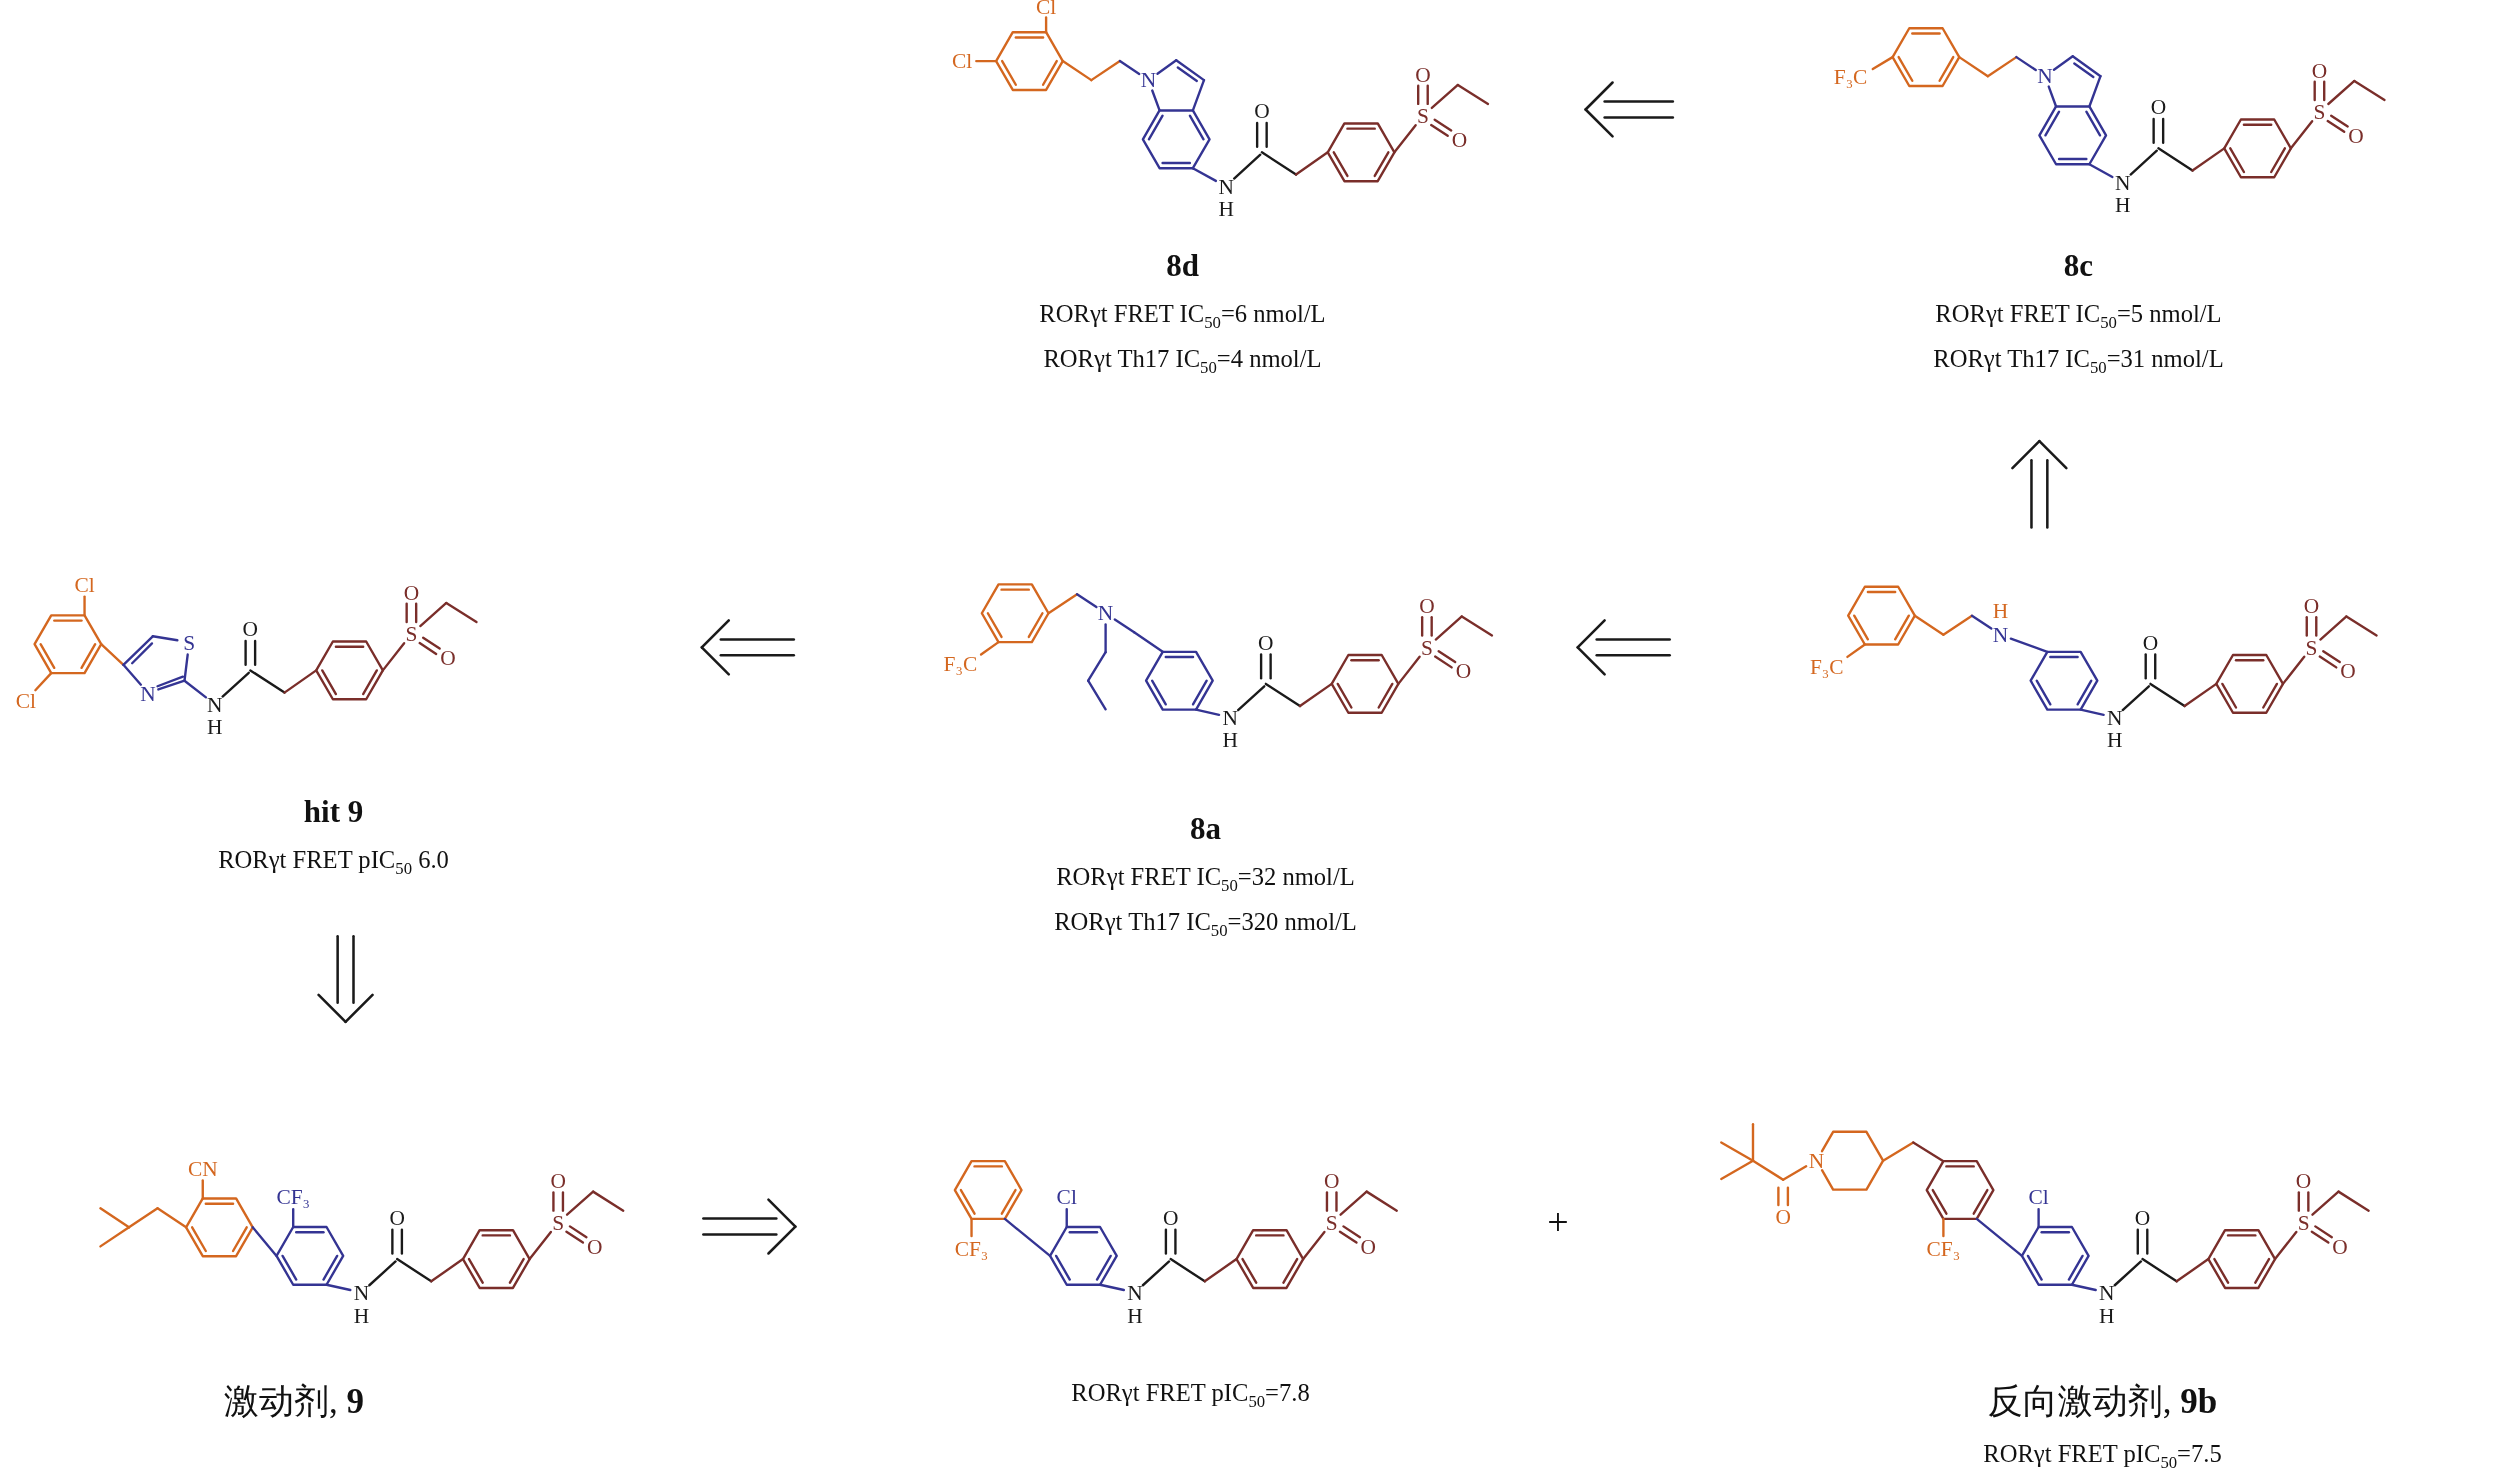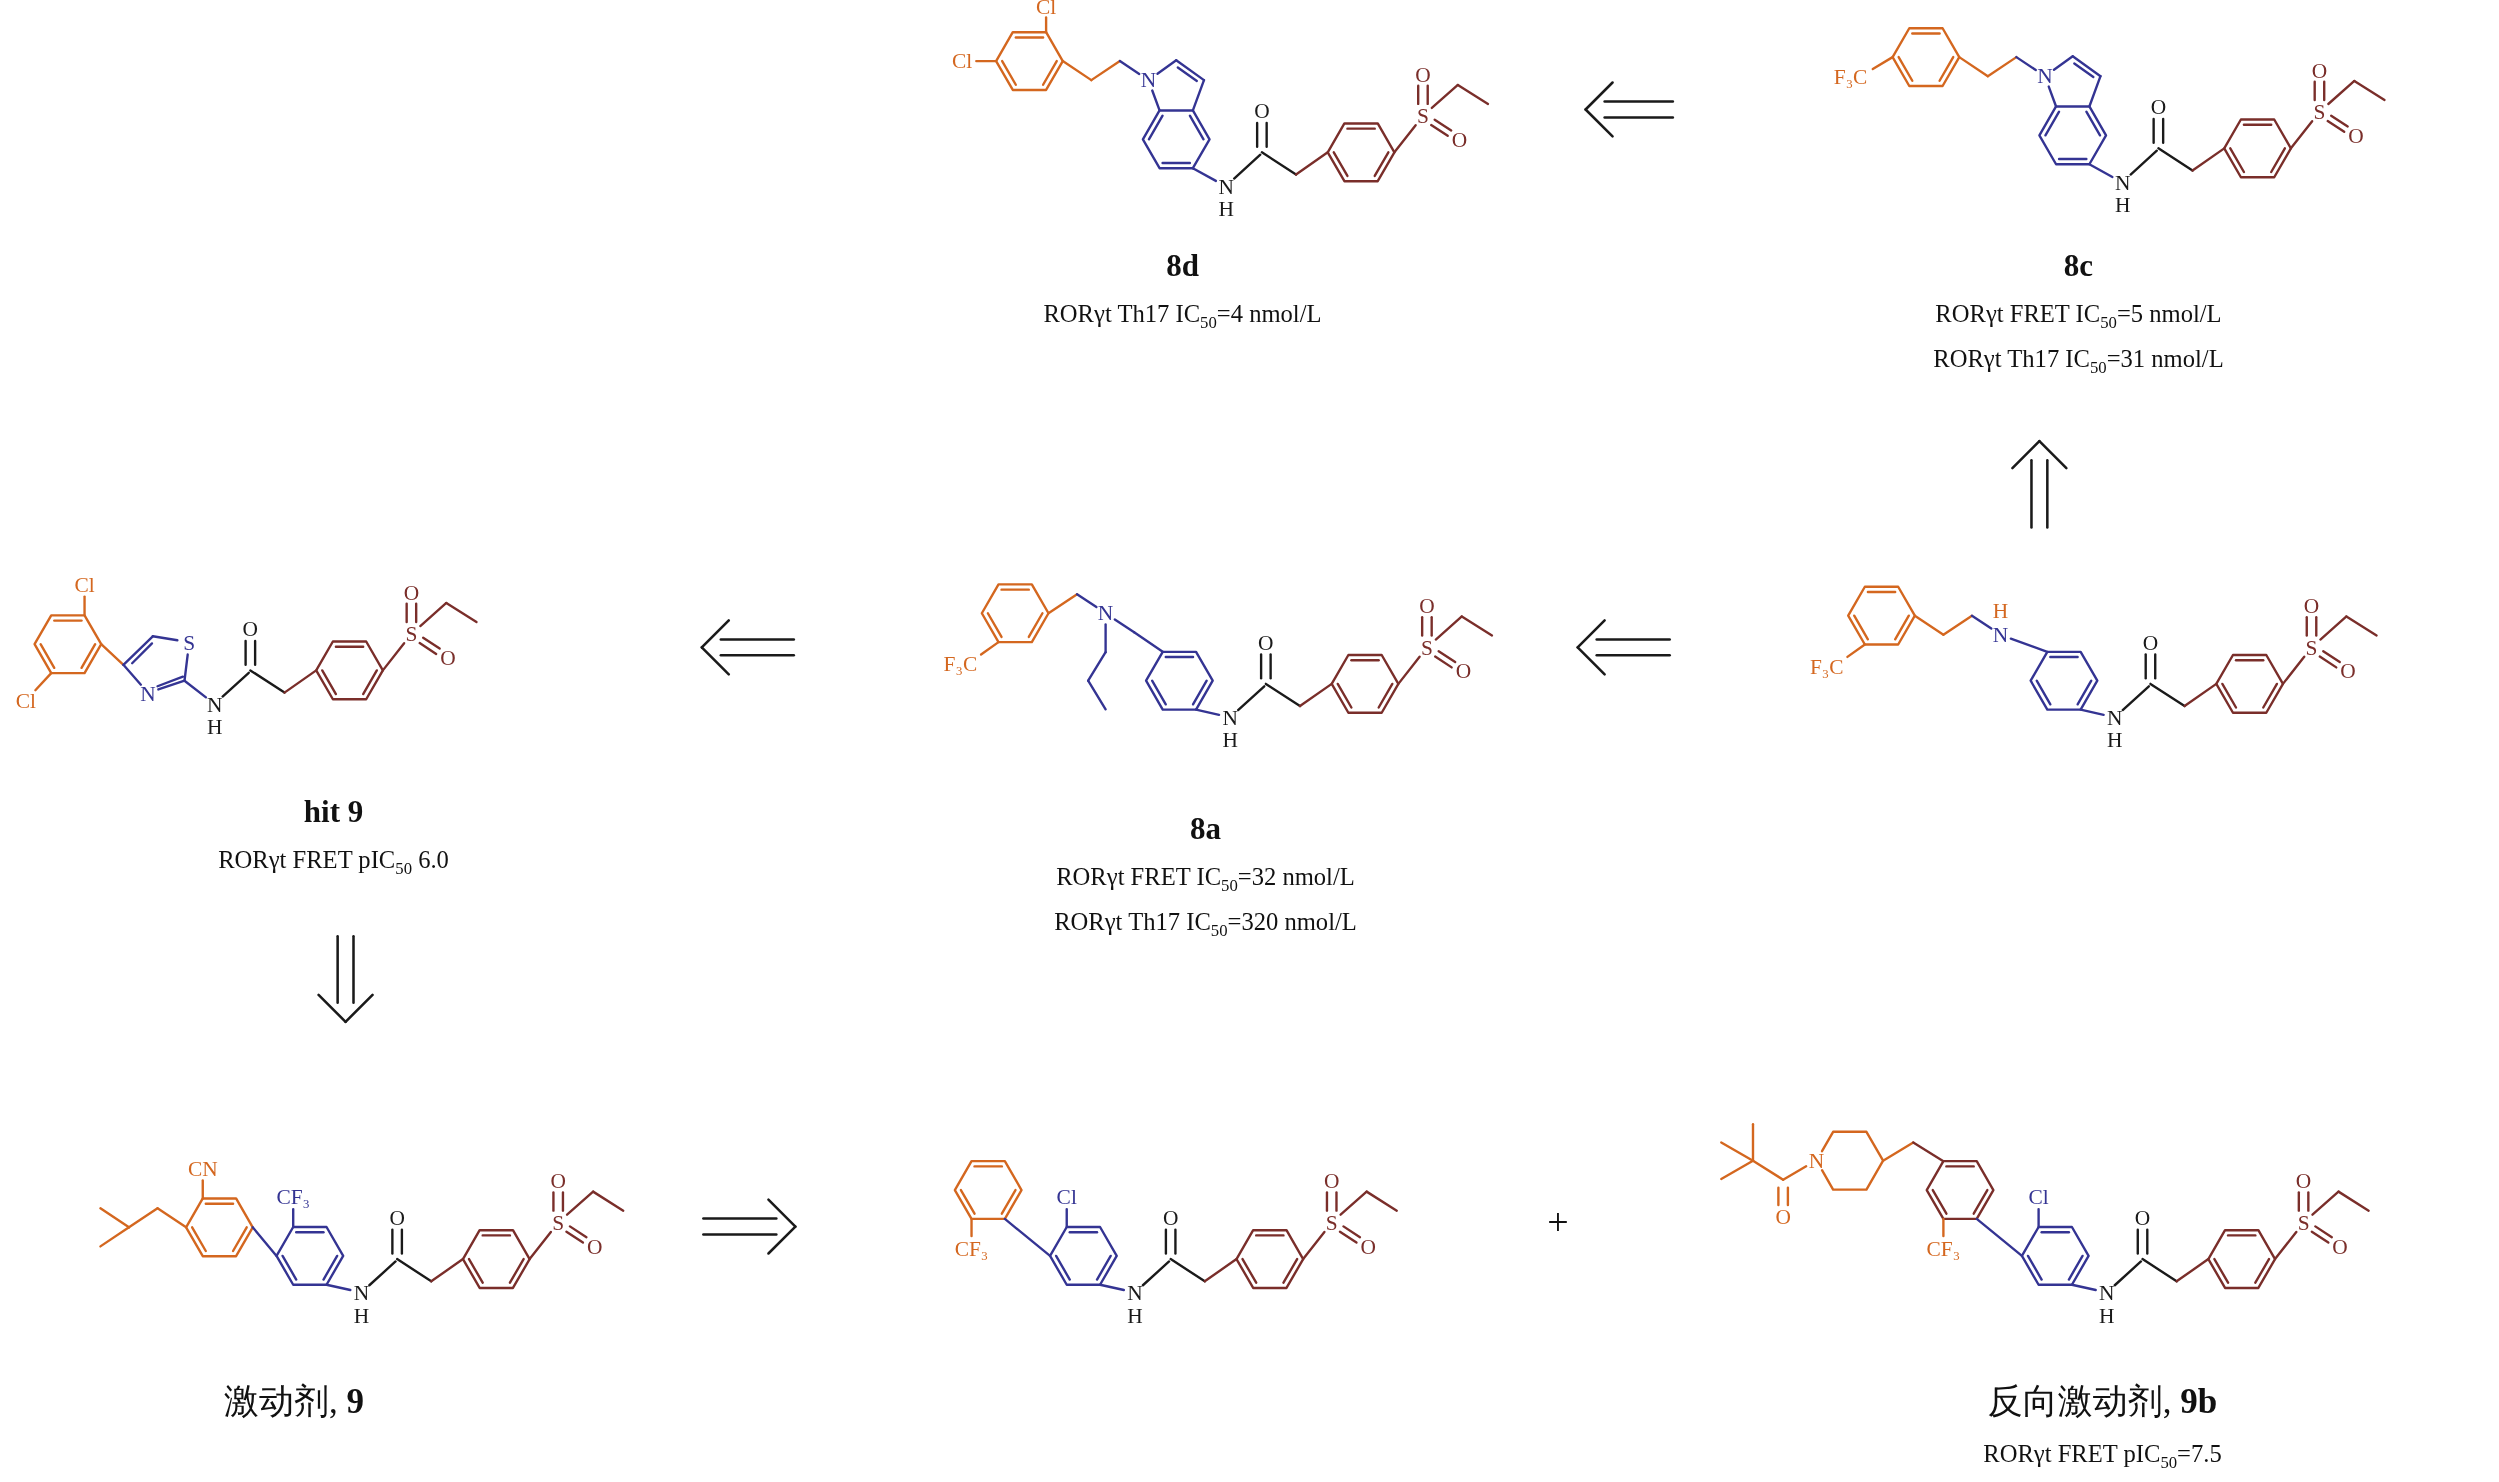--- a/index.html
+++ b/index.html
@@ -293,20 +293,21 @@
   <g class="arrow">
     <line x1="886" y1="1536" x2="978" y2="1536"></line>
         <line x1="886" y1="1556" x2="978" y2="1556"></line>
     <line x1="1002" y1="1546" x2="968" y2="1512"></line>
         <line x1="1002" y1="1546" x2="968" y2="1580"></line>
   </g>
 </svg>
 
 <div class="caption" style="left:905px;top:248px;width:555px">
   <div class="cname">8d</div>
+  <div class="cline"><span>RORγt FRET IC</span><sub>50</sub><span>=6 nmol/L</span></div>
   <div class="cline"><span>RORγt Th17 IC</span><sub>50</sub><span>=4 nmol/L</span></div>
 </div>
 
 <div class="caption" style="left:1801px;top:248px;width:555px">
   <div class="cname">8c</div>
   <div class="cline"><span>RORγt FRET IC</span><sub>50</sub><span>=5 nmol/L</span></div>
   <div class="cline"><span>RORγt Th17 IC</span><sub>50</sub><span>=31 nmol/L</span></div>
 </div>
 
 <div class="caption" style="left:56px;top:794px;width:555px">
@@ -319,20 +320,21 @@
   <div class="cline"><span>RORγt FRET IC</span><sub>50</sub><span>=32 nmol/L</span></div>
   <div class="cline"><span>RORγt Th17 IC</span><sub>50</sub><span>=320 nmol/L</span></div>
 </div>
 
 
 <div class="caption" style="left:56px;top:1371px;width:476px">
   <div class="cline name-line"><span>激动剂, </span><b>9</b></div>
 </div>
 
 <div class="caption" style="left:913px;top:1371px;width:555px">
+  <div class="cline"><span>RORγt FRET pIC</span><sub>50</sub><span>=7.8</span></div>
 </div>
 
 <div class="caption" style="left:1825px;top:1371px;width:555px">
   <div class="cline name-line"><span>反向激动剂, </span><b>9b</b></div>
   <div class="cline"><span>RORγt FRET pIC</span><sub>50</sub><span>=7.5</span></div>
 </div>
 
 <div class="plus" style="left:1530px;top:1200px">+</div>
 
 </div>

